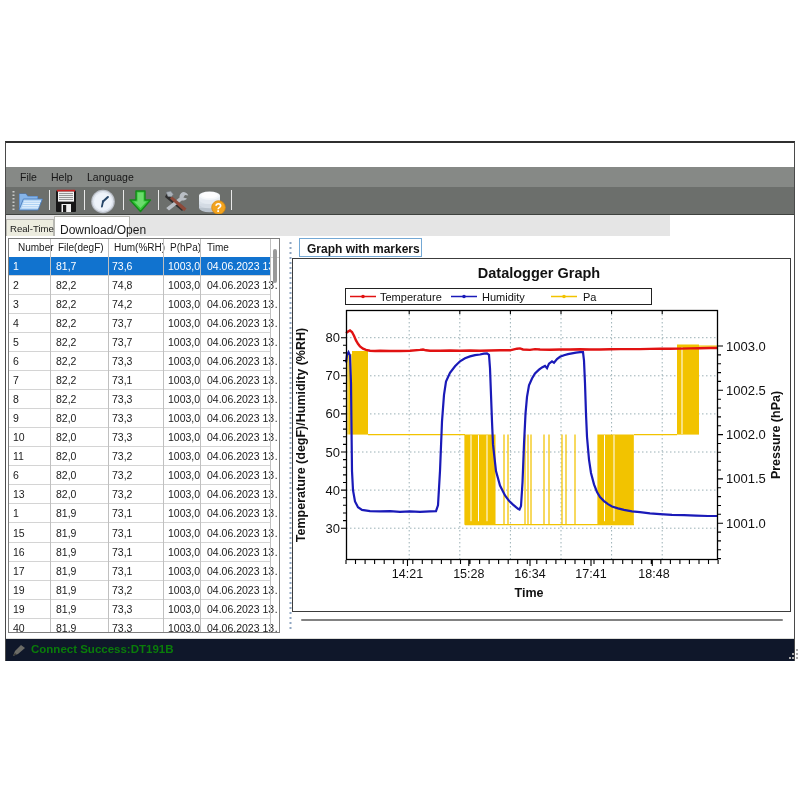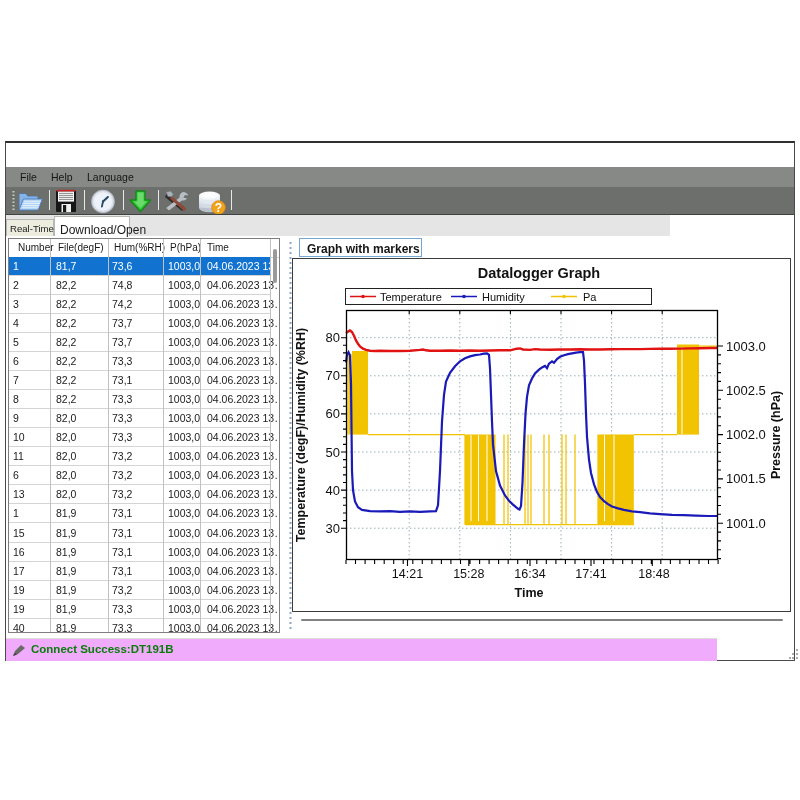--- a/index.html
+++ b/index.html
@@ -19,21 +19,21 @@
 
 #tbl{position:absolute;left:2px;top:95px;width:272px;height:395px;background:#fff;border:1px solid #7e7e7e;overflow:hidden}
 #thead{position:absolute;left:0;top:0;width:100%;height:19px;font-size:10px;color:#1a1a1a;background:#fff;border-bottom:1px solid #d4d4d4;white-space:nowrap}
 #thead span{position:absolute;top:3px}
 .trow{position:absolute;left:0;width:262px;height:19.05px;font-size:10.5px;color:#1a1a1a;border-bottom:1px solid #d4d4d4;white-space:nowrap}
 .trow span{position:absolute;top:3px}
 .trow.sel{background:#1173cf;color:#fff}
 .c1{left:4px}.c2{left:47px}.c3{left:103px}.c4{left:159px}.c5{left:198px}
 .vline{position:absolute;top:0;bottom:0;width:1px;background:#c0c0c0}
 
-#status{position:absolute;left:0px;top:495px;width:711px;height:23px;background:#f0abfc;border-top:1px solid #dcdcd8}
+#status{position:absolute;left:0px;top:495px;width:788px;height:23px;background:#0f172a;border-top:1px solid #dcdcd8}
 #status .txt{position:absolute;left:25px;top:4px;font-weight:bold;font-size:11.5px;color:#0a7c0a}
 </style></head><body>
 <div id="win">
   <div id="menu">
       <span style="left:14px">File</span>
       <span style="left:45px">Help</span>
       <span style="left:81px">Language</span>
     </div>
   <div id="tbar">
 

